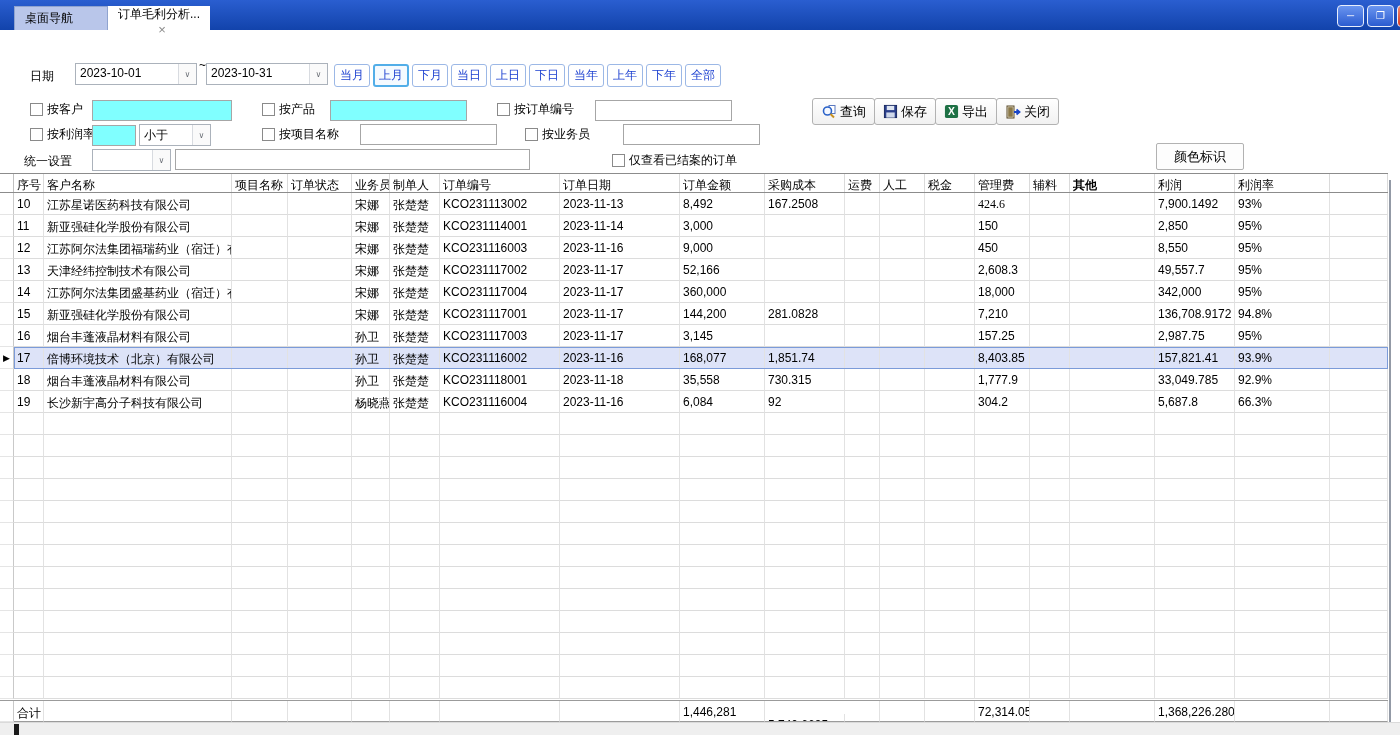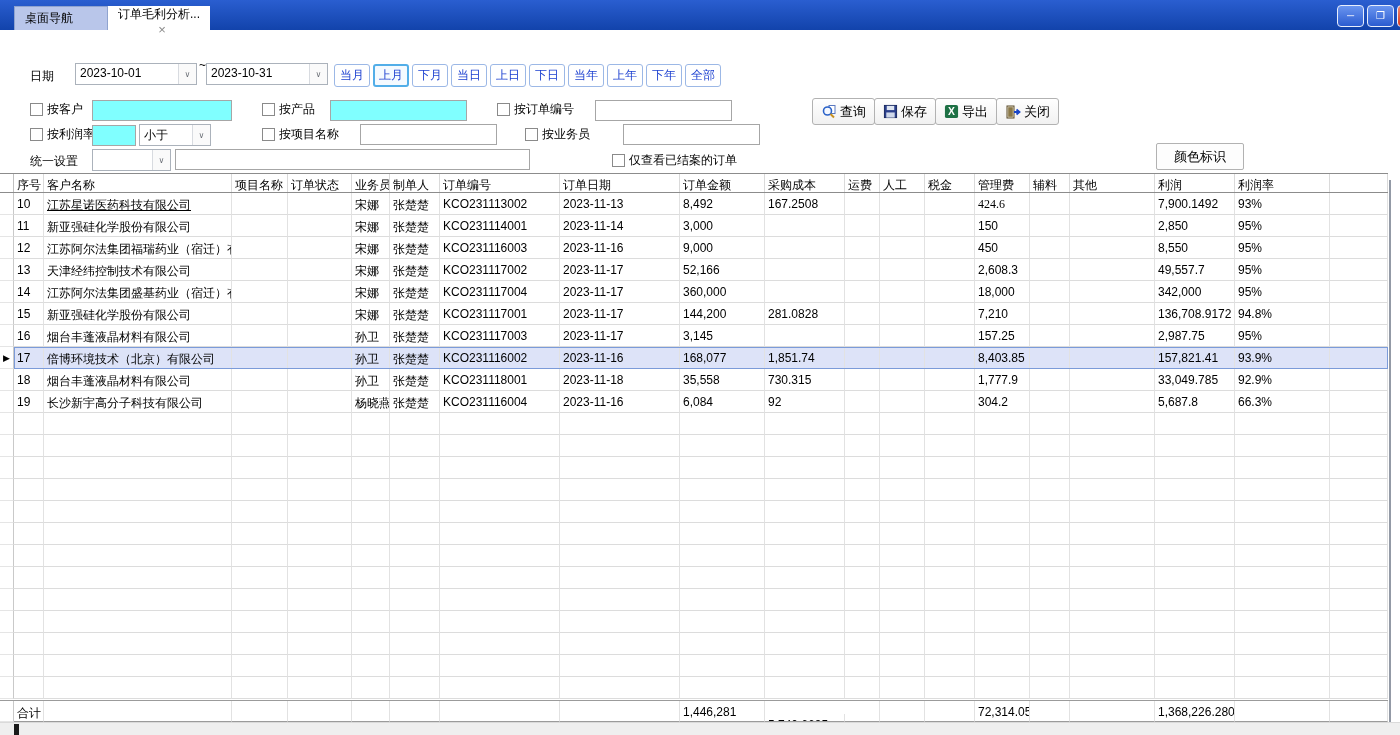--- a/index.html
+++ b/index.html
@@ -146,21 +146,21 @@
   <span class="cb"></span>
   <span>按项目名称</span>
 </div>
 <div class="inp" style="left:360px;top:124px;width:137px;"></div>
 <div class="cluster" style="left:525px;top:126px;">
   <span class="cb"></span>
   <span>按业务员</span>
 </div>
 <div class="inp" style="left:623px;top:124px;width:137px;"></div>
 
-<span class="lbl" style="left:30px;top:153px;">统一设置</span>
+<span class="lbl" style="left:24px;top:153px;">统一设置</span>
 <div class="sel" style="left:92px;top:149px;width:79px;">
   <span class="val"></span>
   <span class="arr">∨</span>
 </div>
 <div class="inp" style="left:175px;top:149px;width:355px;"></div>
 <div class="cluster" style="left:612px;top:152px;">
   <span class="cb"></span>
   <span>仅查看已结案的订单</span>
 </div>
 
@@ -218,31 +218,31 @@
       <div class="hcell" style="width: 50px;">制单人</div>
       <div class="hcell" style="width: 120px;">订单编号</div>
       <div class="hcell" style="width: 120px;">订单日期</div>
       <div class="hcell" style="width: 85px;">订单金额</div>
       <div class="hcell" style="width: 80px;">采购成本</div>
       <div class="hcell" style="width: 35px;">运费</div>
       <div class="hcell" style="width: 45px;">人工</div>
       <div class="hcell" style="width: 50px;">税金</div>
       <div class="hcell" style="width: 55px;">管理费</div>
       <div class="hcell" style="width: 40px;">辅料</div>
-      <div class="hcell" style="width: 85px;">其他</div>
+      <div class="hcell" style="width: 85px; font-weight: bold;">其他</div>
       <div class="hcell" style="width: 80px;">利润</div>
       <div class="hcell" style="width: 95px;">利润率</div>
       <div class="hcell" style="width: 58px;"></div>
     </div>
   <div class="grid-body">
       <div class="row">
         <div class="ind"></div>
         <div class="cells">
           <div class="cell" style="width: 30px;">10</div>
-          <div class="cell" style="width: 188px; text-decoration: underline;">江苏星诺医药科技有限公司</div>
+          <div class="cell" style="width: 188px;">江苏星诺医药科技有限公司</div>
           <div class="cell" style="width: 56px;"></div>
           <div class="cell" style="width: 64px;"></div>
           <div class="cell" style="width: 38px;">宋娜</div>
           <div class="cell" style="width: 50px;">张楚楚</div>
           <div class="cell" style="width: 120px;">KCO231113002</div>
           <div class="cell" style="width: 120px;">2023-11-13</div>
           <div class="cell" style="width: 85px;">8,492</div>
           <div class="cell" style="width: 80px;">167.2508</div>
           <div class="cell" style="width: 35px;"></div>
           <div class="cell" style="width: 45px;"></div>

